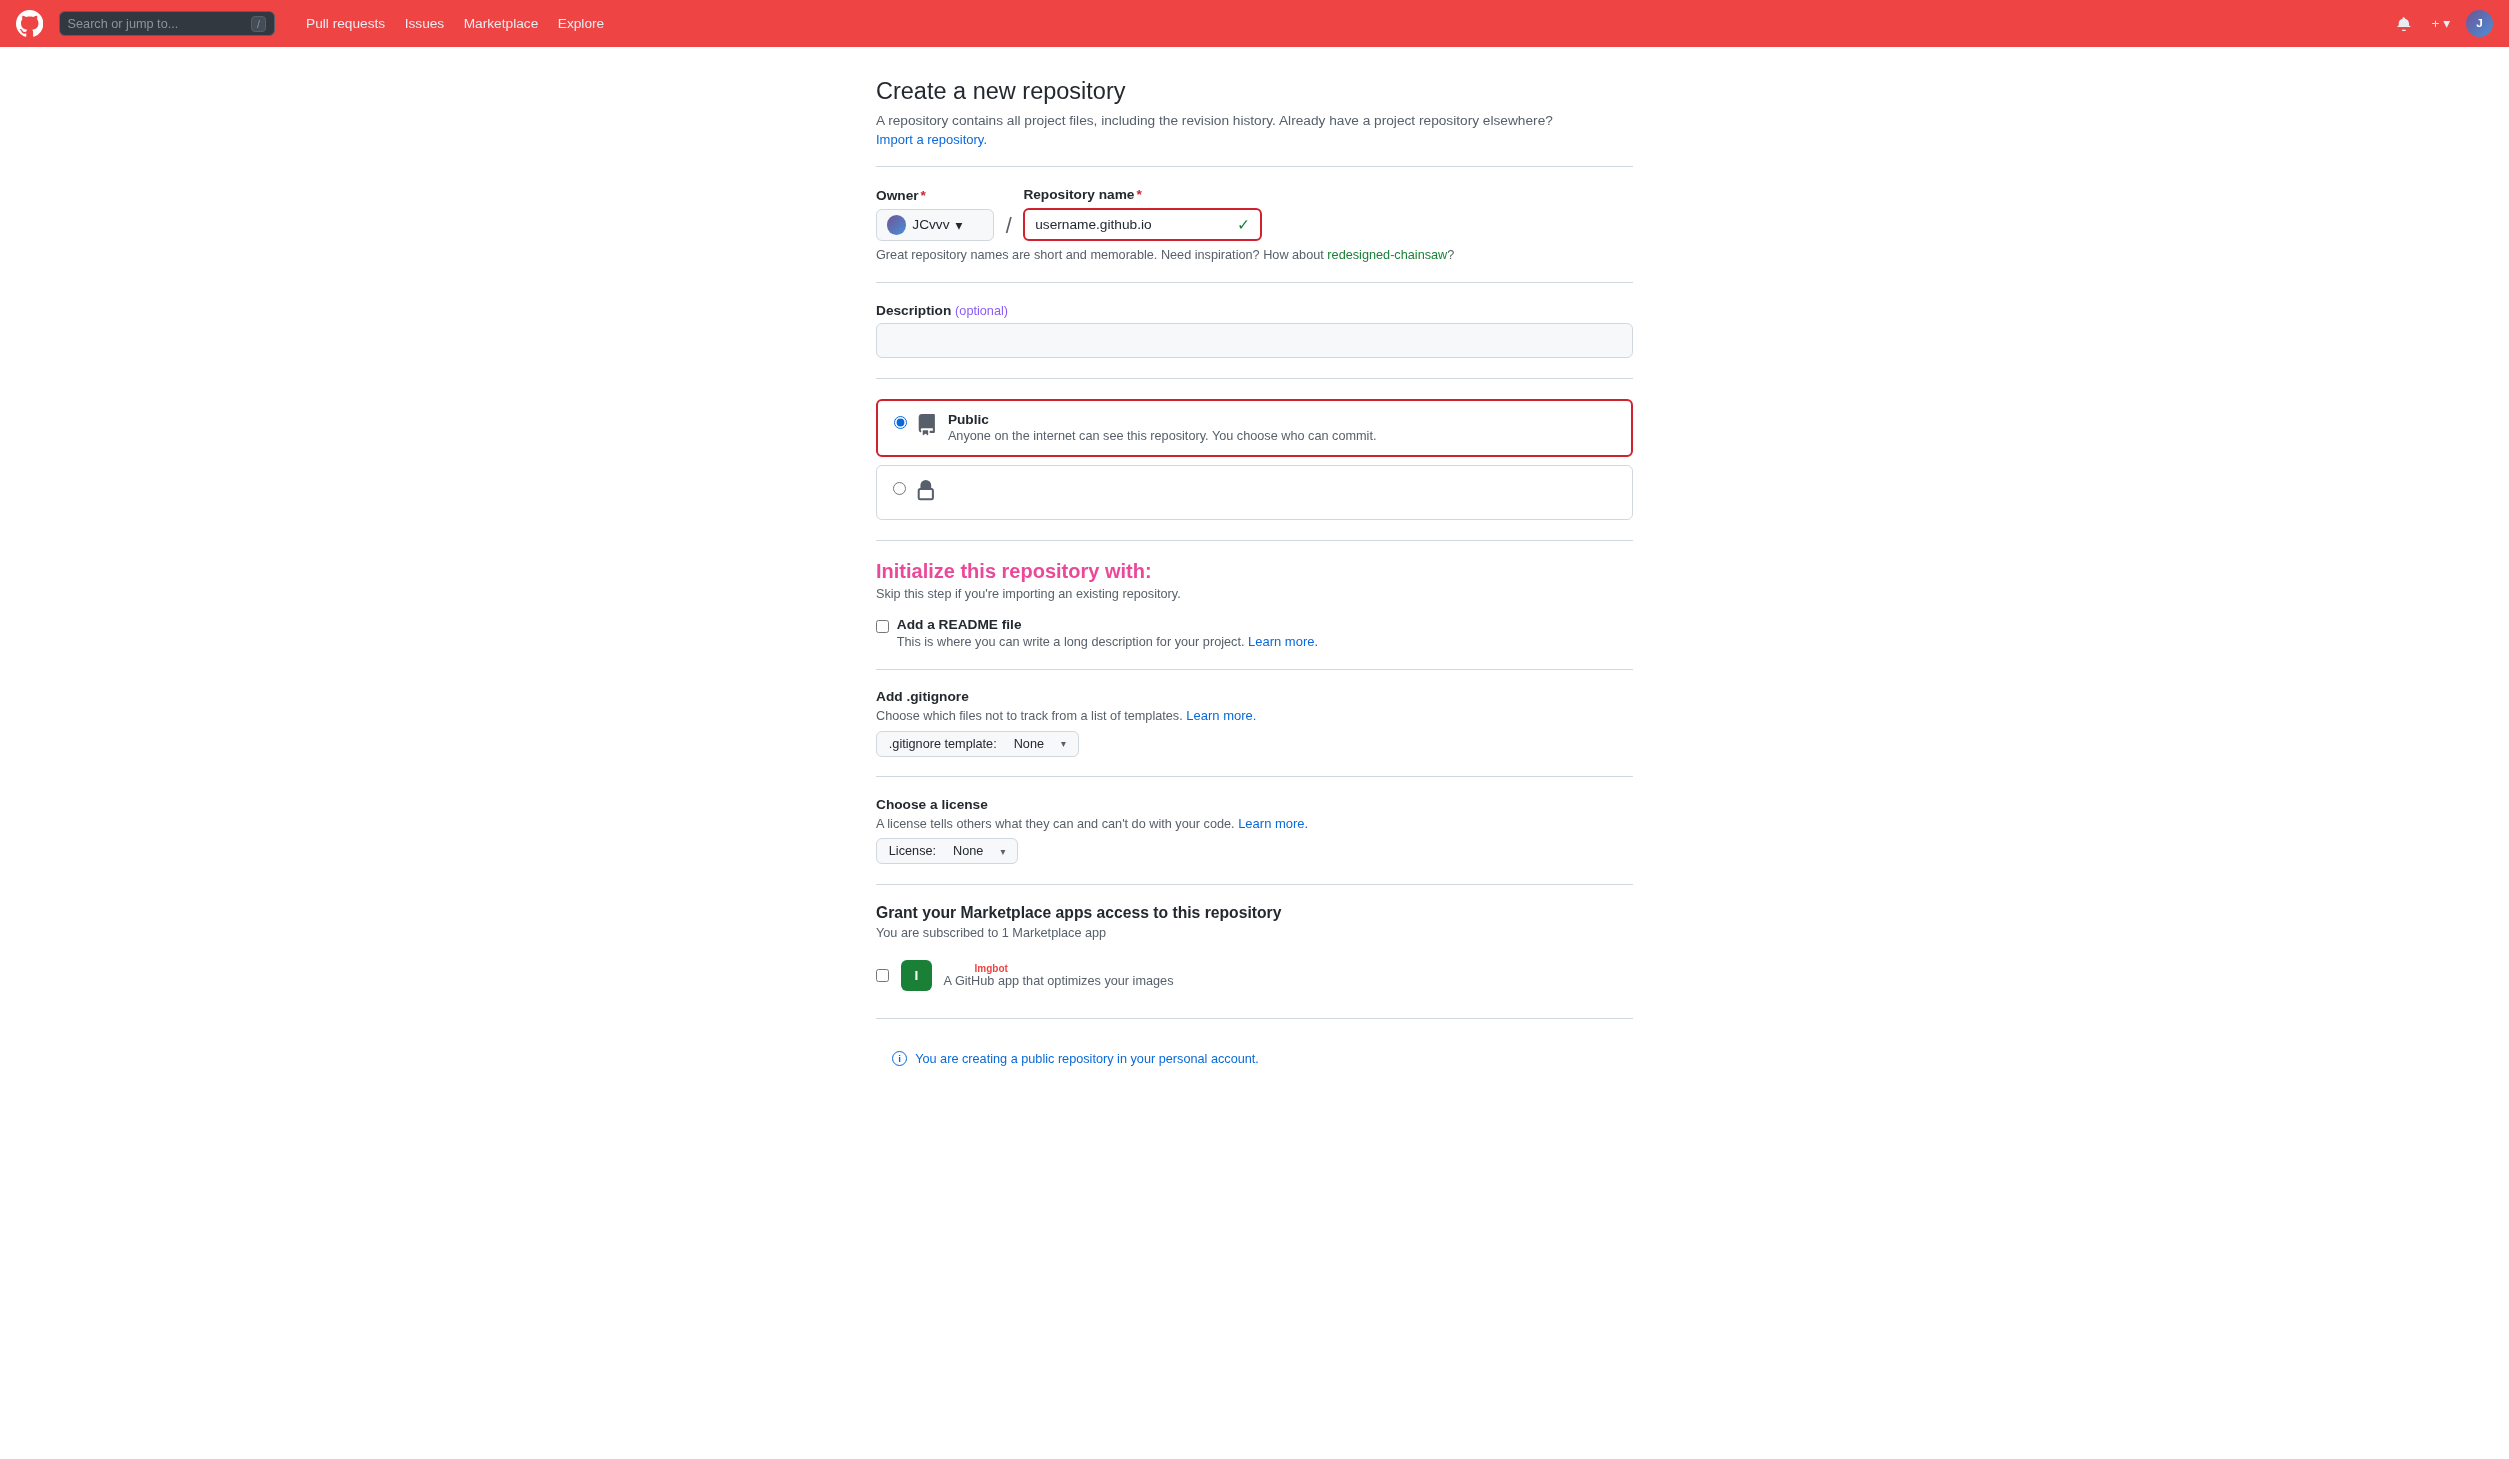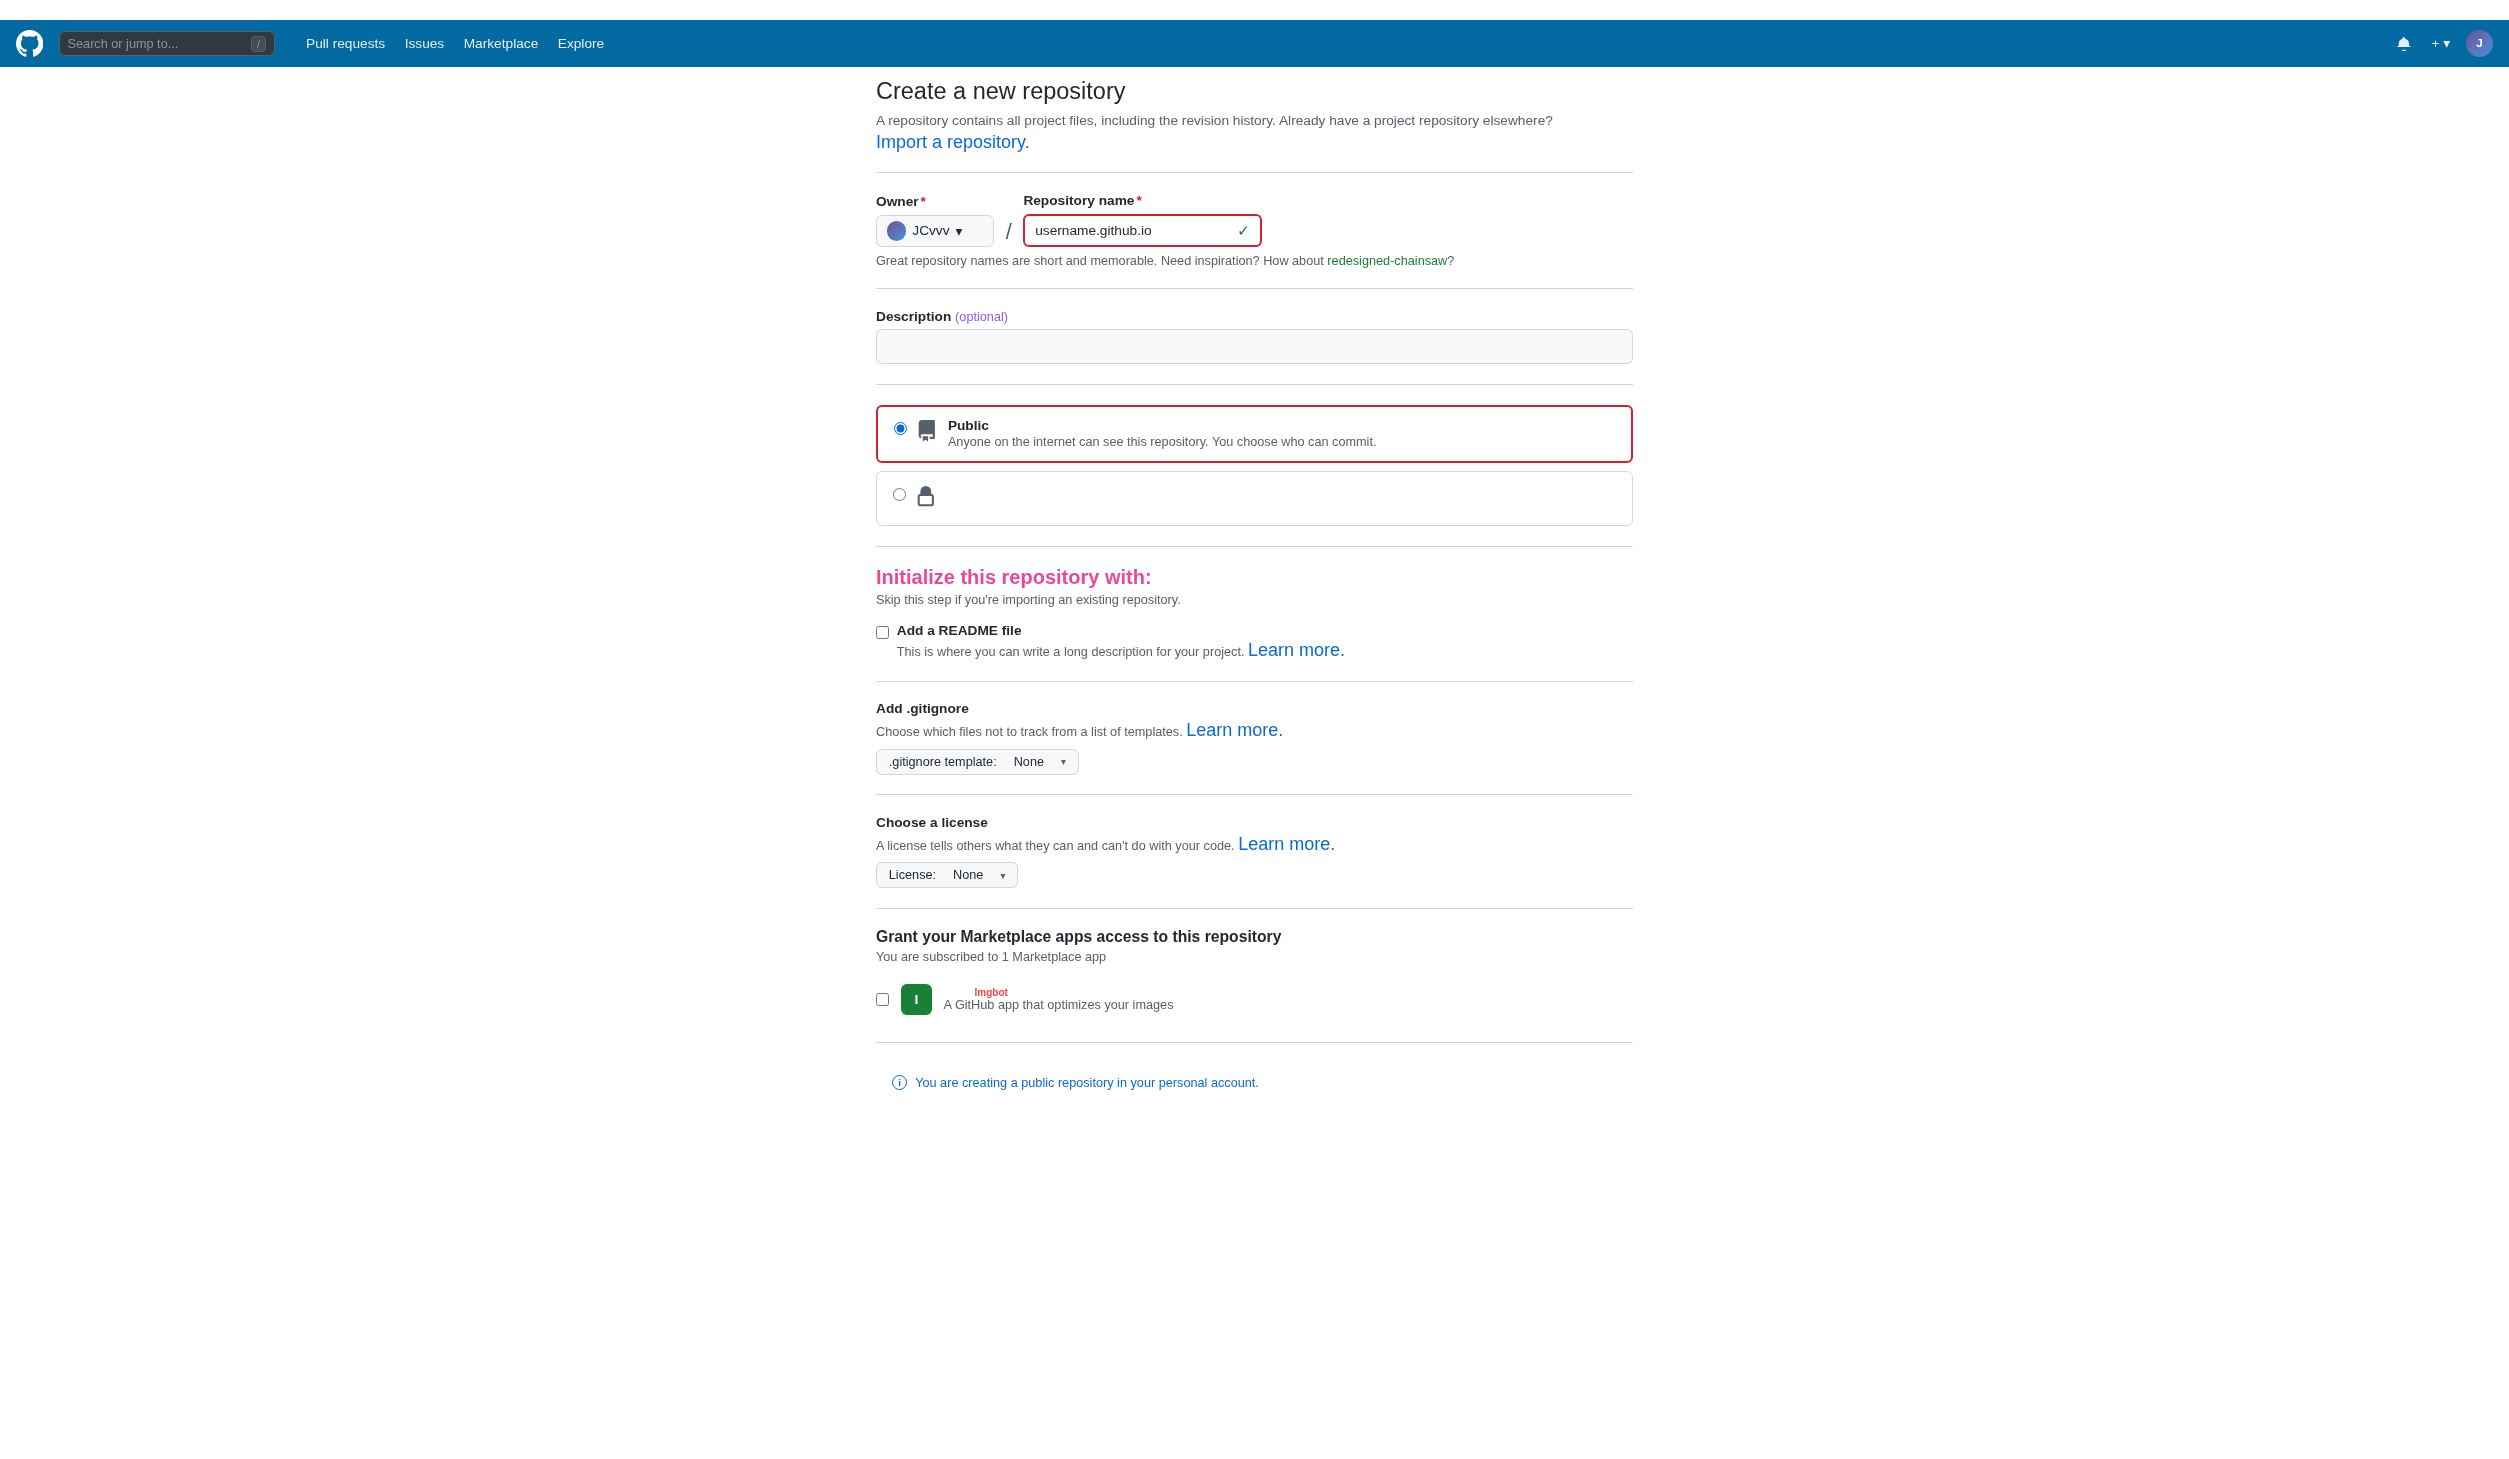--- a/index.html
+++ b/index.html
@@ -5,30 +5,29 @@
     * { box-sizing: border-box; margin: 0; padding: 0; }
     body {
       font-family: -apple-system, BlinkMacSystemFont, "Segoe UI", Helvetica, Arial, sans-serif;
       font-size: 13.7px;
       background: #ffffff;
       color: #24292f;
     }
 
     
     .navbar {
-      background: #0369a1;
+      background: #ef4444;
       height: 47px;
       display: flex;
       align-items: center;
       padding: 0 15.7px;
       gap: 15.7px;
       position: fixed;
       top: 0; left: 0; right: 0;
       z-index: 100;
-      margin-top: 20px;
     }
     .navbar-logo {
       color: #ffffff;
       font-size: 23.5px;
       display: flex;
       align-items: center;
     }
     .navbar-search {
       display: flex;
       align-items: center;
@@ -113,21 +112,21 @@
       margin-bottom: 7.8px;
     }
     .page-subtitle {
       font-size: 13.7px;
       color: #57606a;
       margin-bottom: 3.9px;
     }
     .page-link {
       color: #0969da;
       text-decoration: none;
-      font-size: 18px;
+      font-size: 13px;
     }
 
     .divider {
       border: none;
       border-top: 1px solid #d0d7de;
       margin: 19.6px 0;
     }
 
     
     .form-row {

